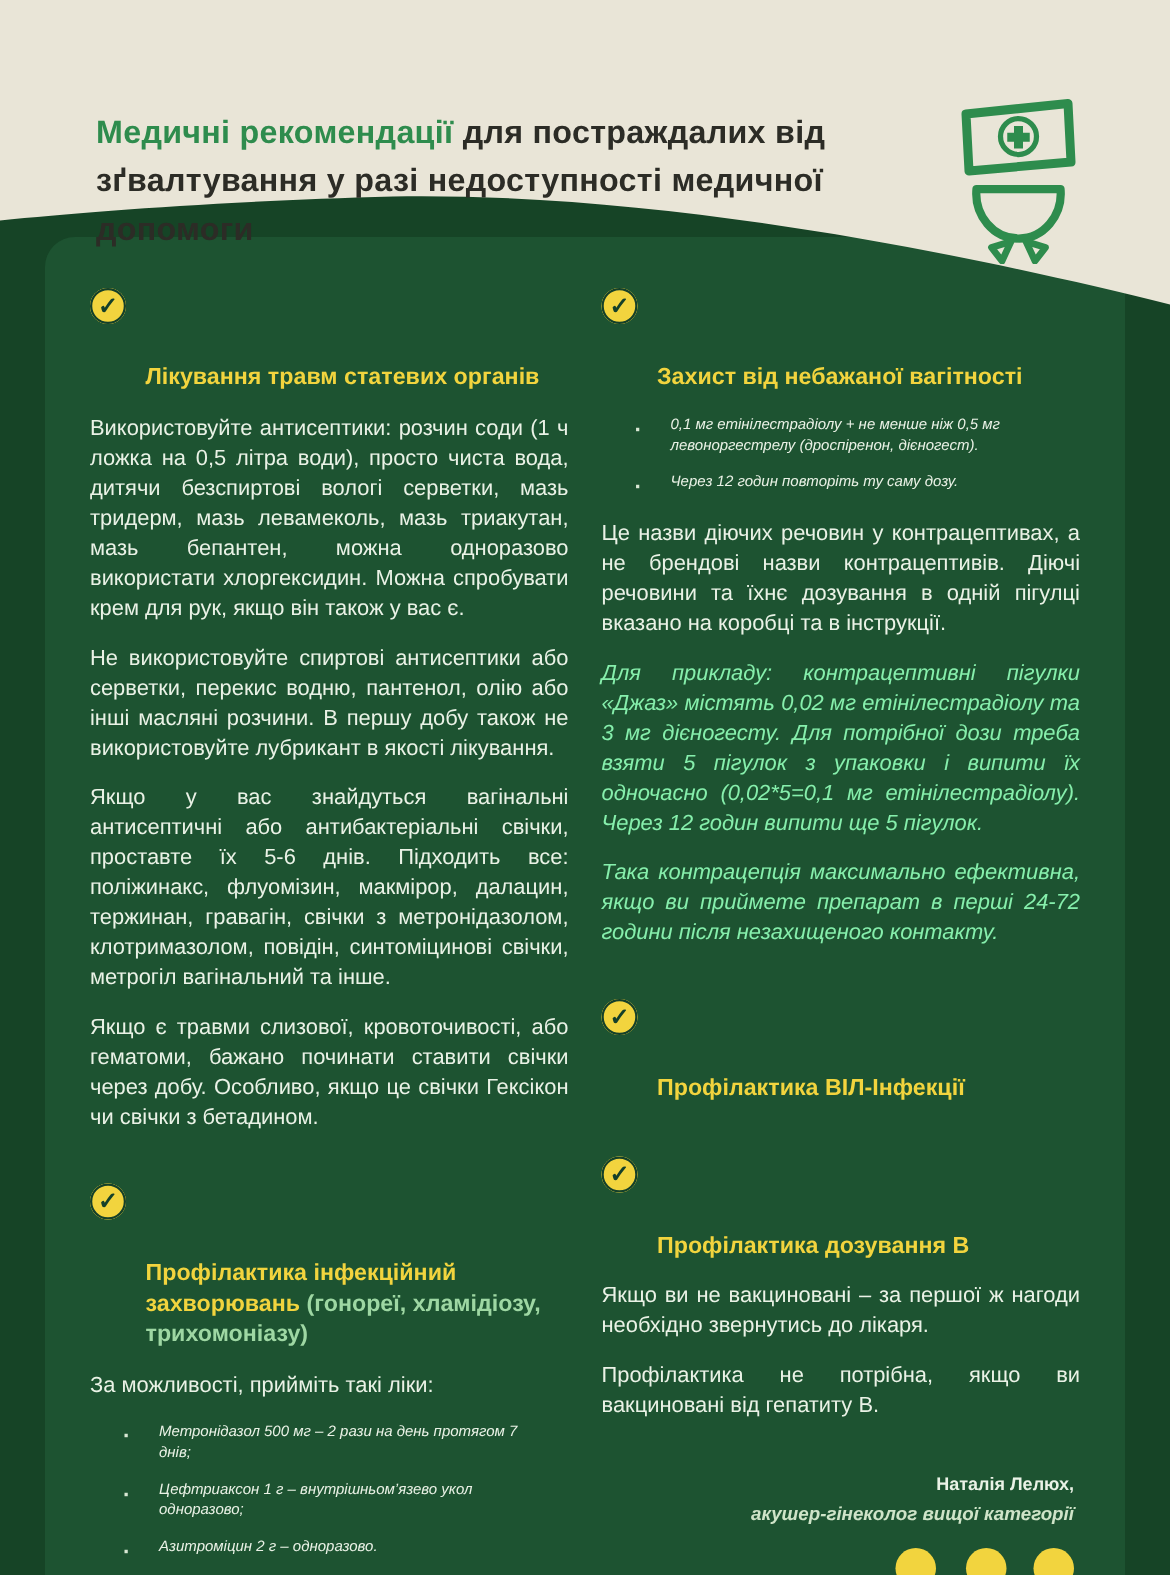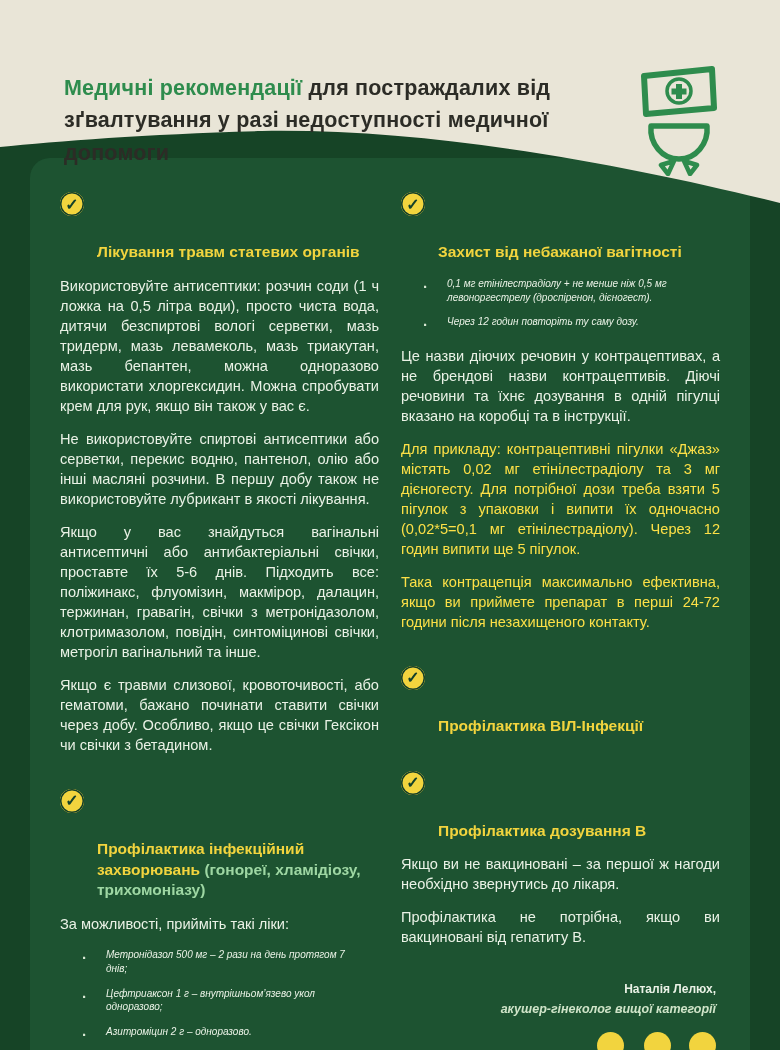--- a/index.html
+++ b/index.html
@@ -35,21 +35,21 @@
     box-shadow: inset 0 0 0 1.5px #14402a, inset 0 0 0 4px #f2d43e;
     margin-top:-2px;
   }
   .section-heading h2 {
     font-size:15.5px; font-weight:bold; color:#f2d43e; line-height:1.35;margin-top:48px;
   }
   .section-heading h2 .note { color:#9ed7a3; font-weight:bold; }
   .col p {
     font-size:14.6px; line-height:1.37; text-align:justify; margin-bottom:13px;
   }
-  .col p.italic { color:#fde047; }
+  .col p.italic { font-style:italic; color:#86efac; }
   .bullet { display:flex; margin:0 0 11px 22px; }
   .bullet::before {
     content:"·"; color:#d9e8d4; font-weight:bold; font-size:15px;
     flex:0 0 24px; line-height:1.37;
   }
   .bullet span { font-size:10px; line-height:1.37; display:block; width:250px;font-style:italic; }
   .spacer-lg { height:16px; }
   
   #signature { margin-top:34px; text-align:right; padding-right:4px; }
   #signature .name { font-size:12px; font-weight:bold; color:#eaf2e6; }

